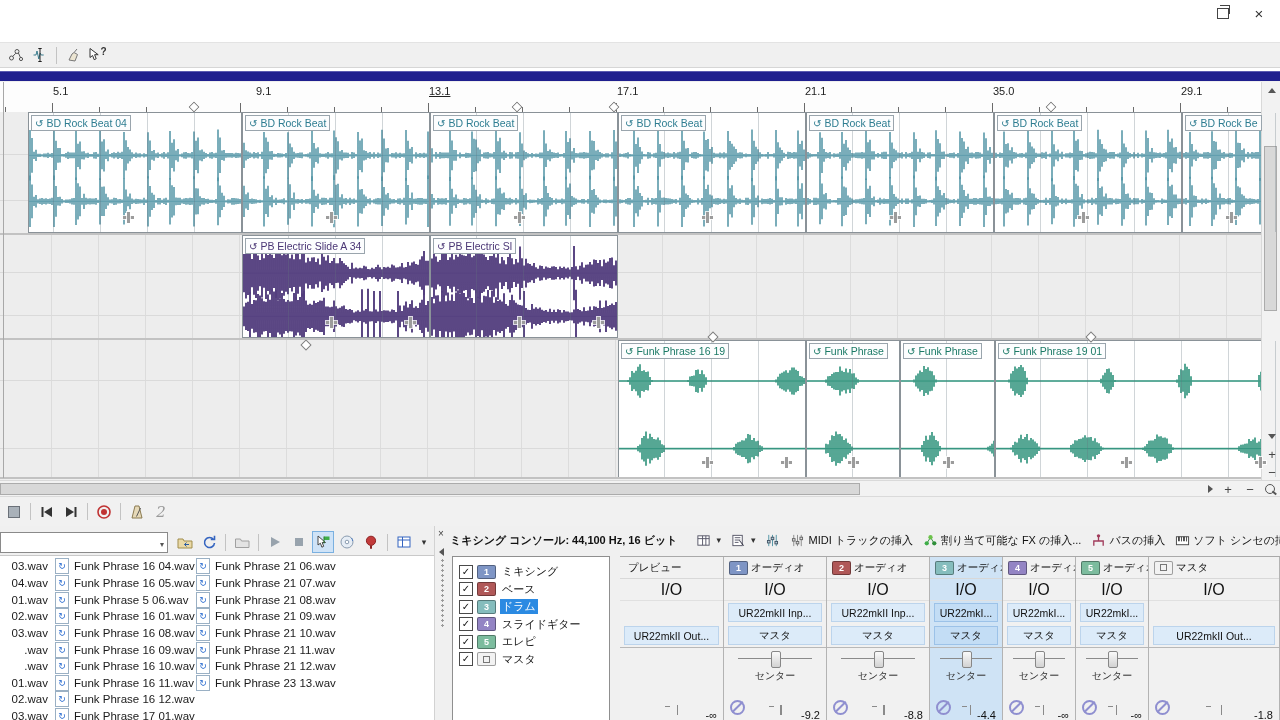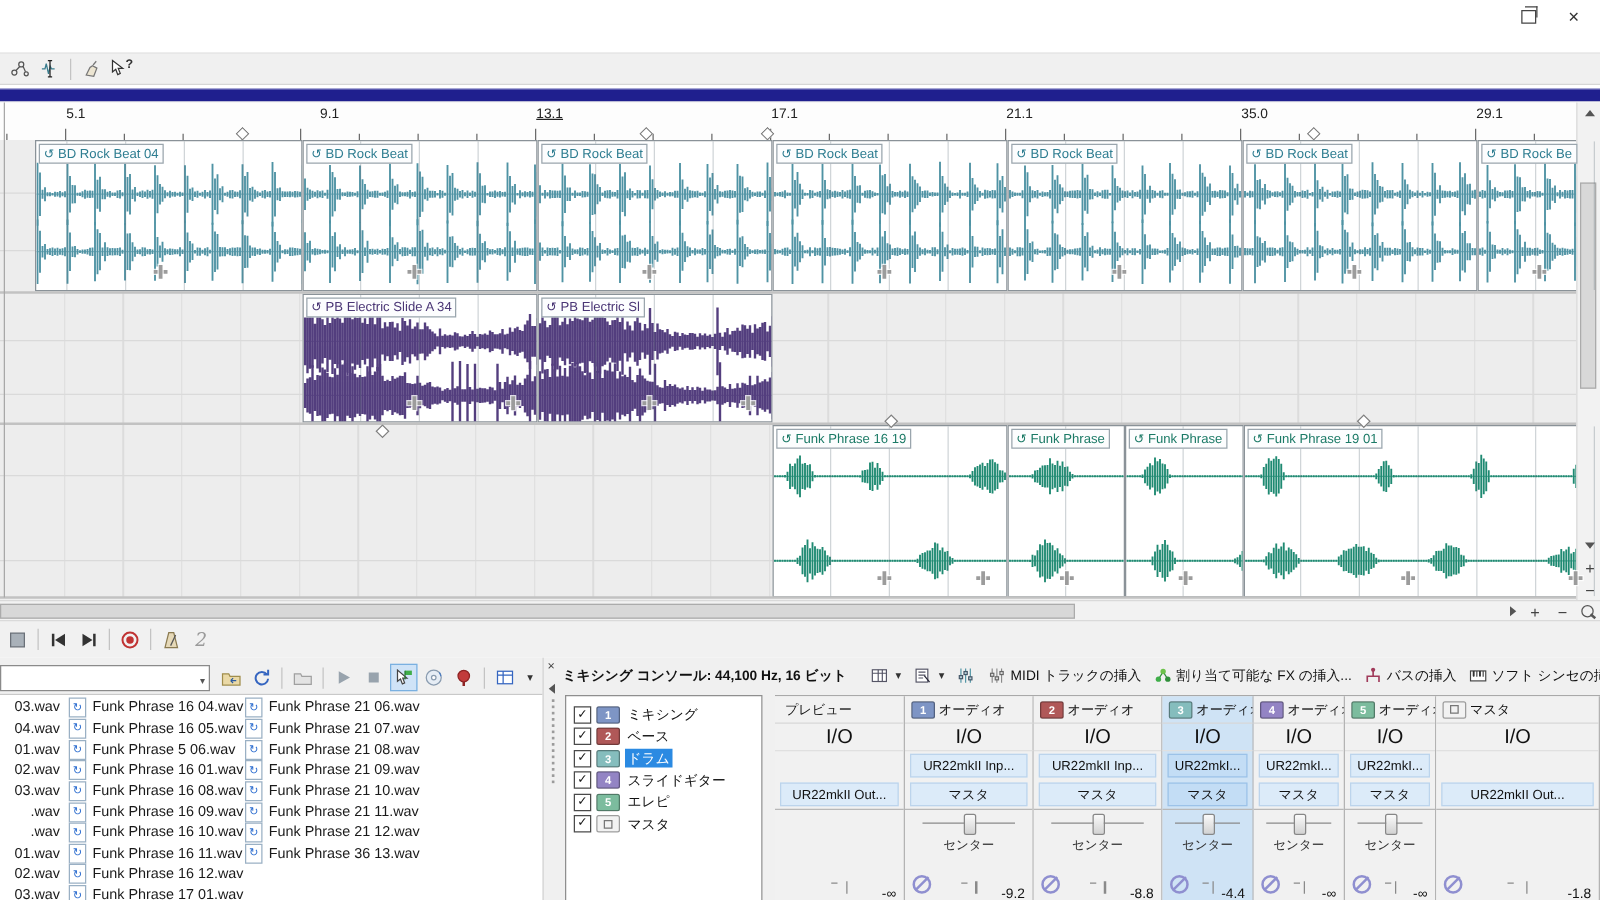--- a/index.html
+++ b/index.html
@@ -666,21 +666,21 @@
             <div class="frow">
               <div class="fic">↻</div>
               <div>Funk Phrase 21 11.wav</div>
             </div>
             <div class="frow">
               <div class="fic">↻</div>
               <div>Funk Phrase 21 12.wav</div>
             </div>
             <div class="frow">
               <div class="fic">↻</div>
-              <div>Funk Phrase 36 13.wav</div>
+              <div>Funk Phrase 23 13.wav</div>
             </div>
           </div>
         </div>
     </div>
     <div id="panel-grip">
       <div class="gripx">×</div>
       <div class="gripc"><span class="tri right" style="transform:rotate(180deg);display:inline-block;"></span></div>
       <div class="gripdots"></div>
     </div>
     <div id="mixer">

